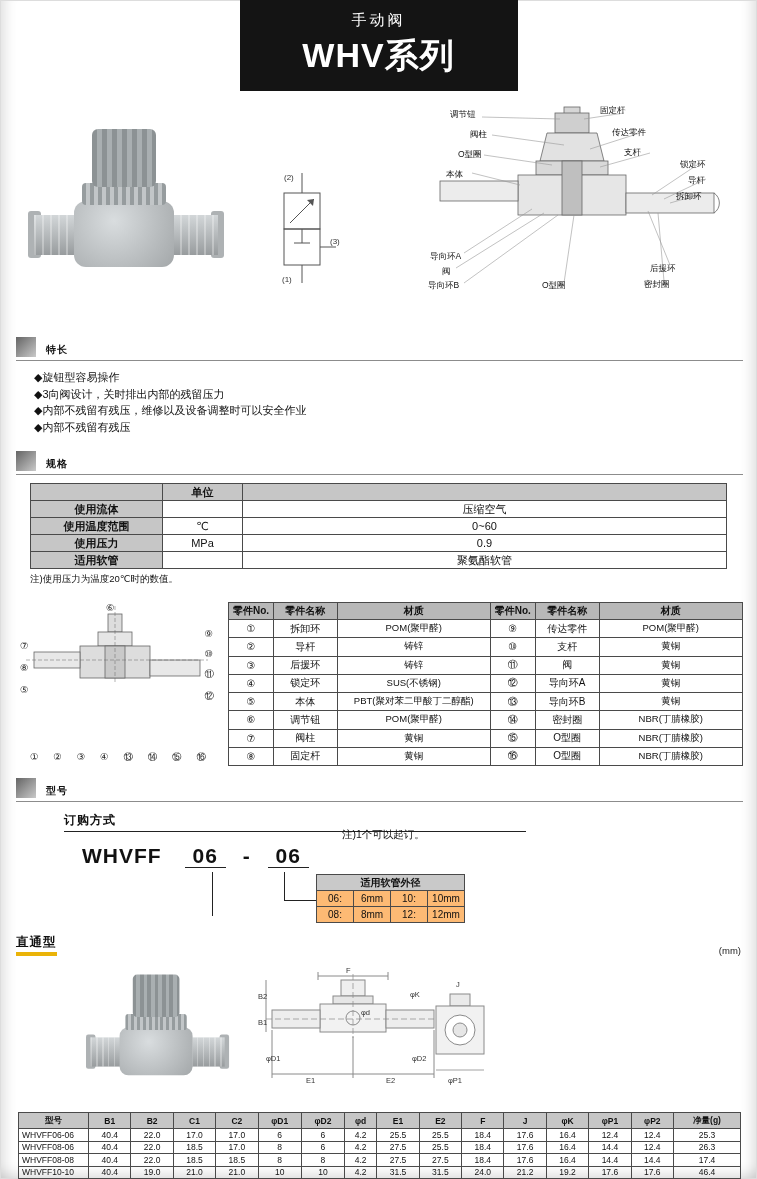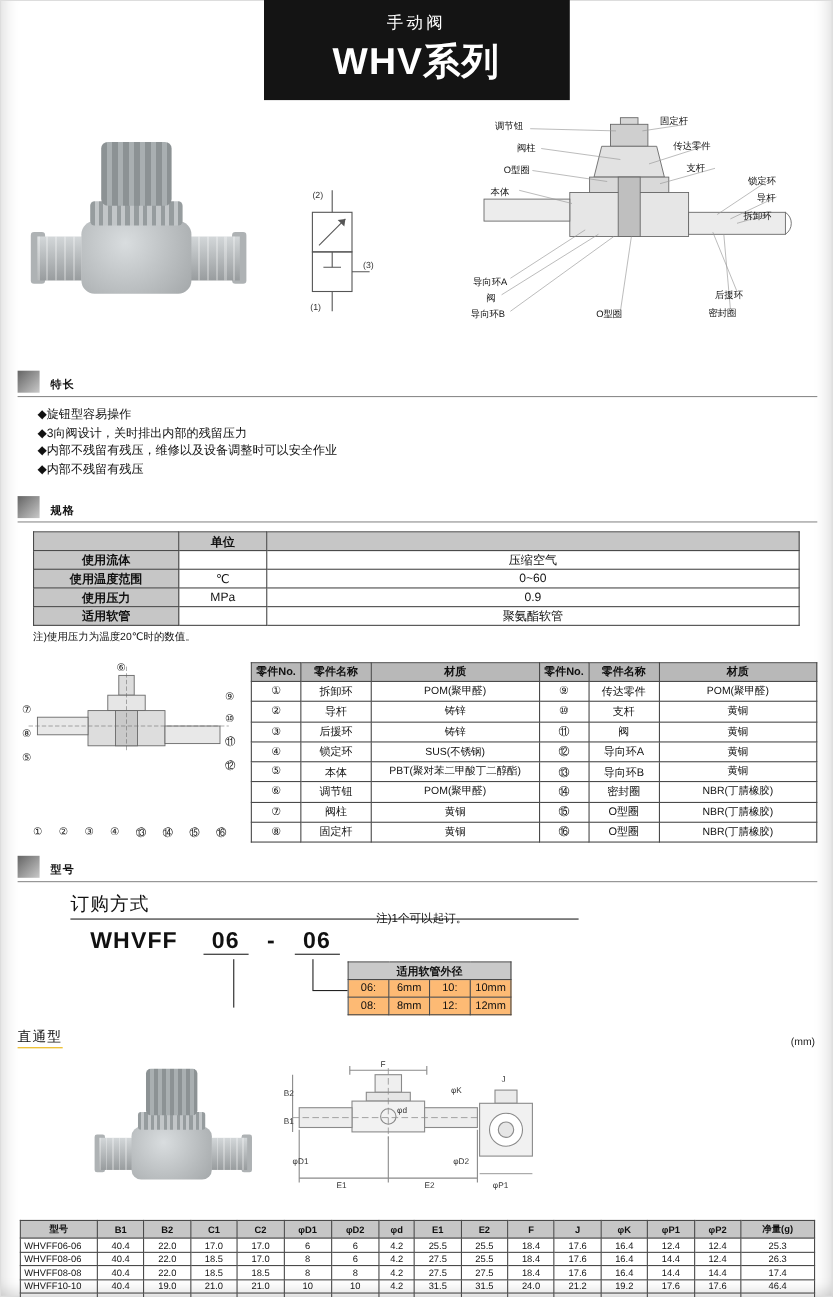--- a/index.html
+++ b/index.html
@@ -58,36 +58,36 @@
   .pd-left{left:0;top:38px;display:flex;flex-direction:column;gap:11px;}
   .pd-right{right:2px;top:26px;display:flex;flex-direction:column;gap:9px;}
   .pd-bottom{bottom:2px;left:10px;right:10px;display:flex;justify-content:space-between;}
   .parts-table{flex:1;font-size:10px;}
   .parts-table th,.parts-table td{height:17px;padding:0 2px;}
   .parts-table thead th{background:#b8b8b8;font-weight:bold;}
   .parts-table td:nth-child(3),.parts-table td:nth-child(6){font-size:9.5px;}
   
   .ordering{position:relative;margin:8px 0 0 64px;height:118px;}
   .order-way{width:462px;border-bottom:1px solid #222;padding-bottom:2px;}
-  .order-label{font-size:17px;font-weight:normal;letter-spacing:1px;}
+  .order-label{font-size:12px;font-weight:bold;letter-spacing:1px;}
   .order-note{position:absolute;left:278px;top:18px;font-size:10.5px;}
   .order-code{position:absolute;left:18px;top:34px;font-size:21px;font-weight:bold;letter-spacing:1px;}
   .code-prefix{margin-right:16px;}
   .code-size{padding:0 8px;border-bottom:1.5px solid #222;}
   .code-dash{margin:0 10px;}
   .vline{position:absolute;width:0;border-left:1px solid #222;}
   .v1{left:148px;top:62px;height:44px;}
   .v2{left:220px;top:62px;height:28px;}
   .hconn{position:absolute;left:220px;top:90px;width:32px;border-top:1px solid #222;}
   .tube-table{position:absolute;left:252px;top:64px;font-size:10px;}
   .tube-table th{background:#c9c9c9;font-weight:bold;height:16px;}
   .tube-table td{width:37px;height:16px;background:#fdba74;}
   
   .straight-head{display:flex;align-items:flex-end;margin:6px 16px 0 16px;}
-  .straight-label{font-size:12.5px;font-weight:normal;border-bottom:1px solid #eab308;padding-bottom:1px;letter-spacing:1px;}
+  .straight-label{font-size:12.5px;font-weight:bold;border-bottom:4px solid #eab308;padding-bottom:1px;letter-spacing:1px;}
   .mm-note{margin-left:auto;font-size:9.5px;color:#222;}
   .drawings{position:relative;height:152px;margin-top:2px;}
   .valve-small-box{position:absolute;left:86px;top:2px;width:146px;height:148px;}
   .front-box{position:absolute;left:258px;top:8px;width:190px;height:134px;}
   .side-box{position:absolute;left:422px;top:22px;width:80px;height:116px;}
   .dim-lab{position:absolute;font-size:7.5px;color:#333;white-space:nowrap;}
   
   .dim-table{margin:2px 16px 0 18px;width:723px;font-size:8.5px;}
   .dim-table th{background:#c6c6c6;font-weight:bold;height:16px;padding:0 1px;}
   .dim-table td{height:12.5px;padding:0 1px;}

